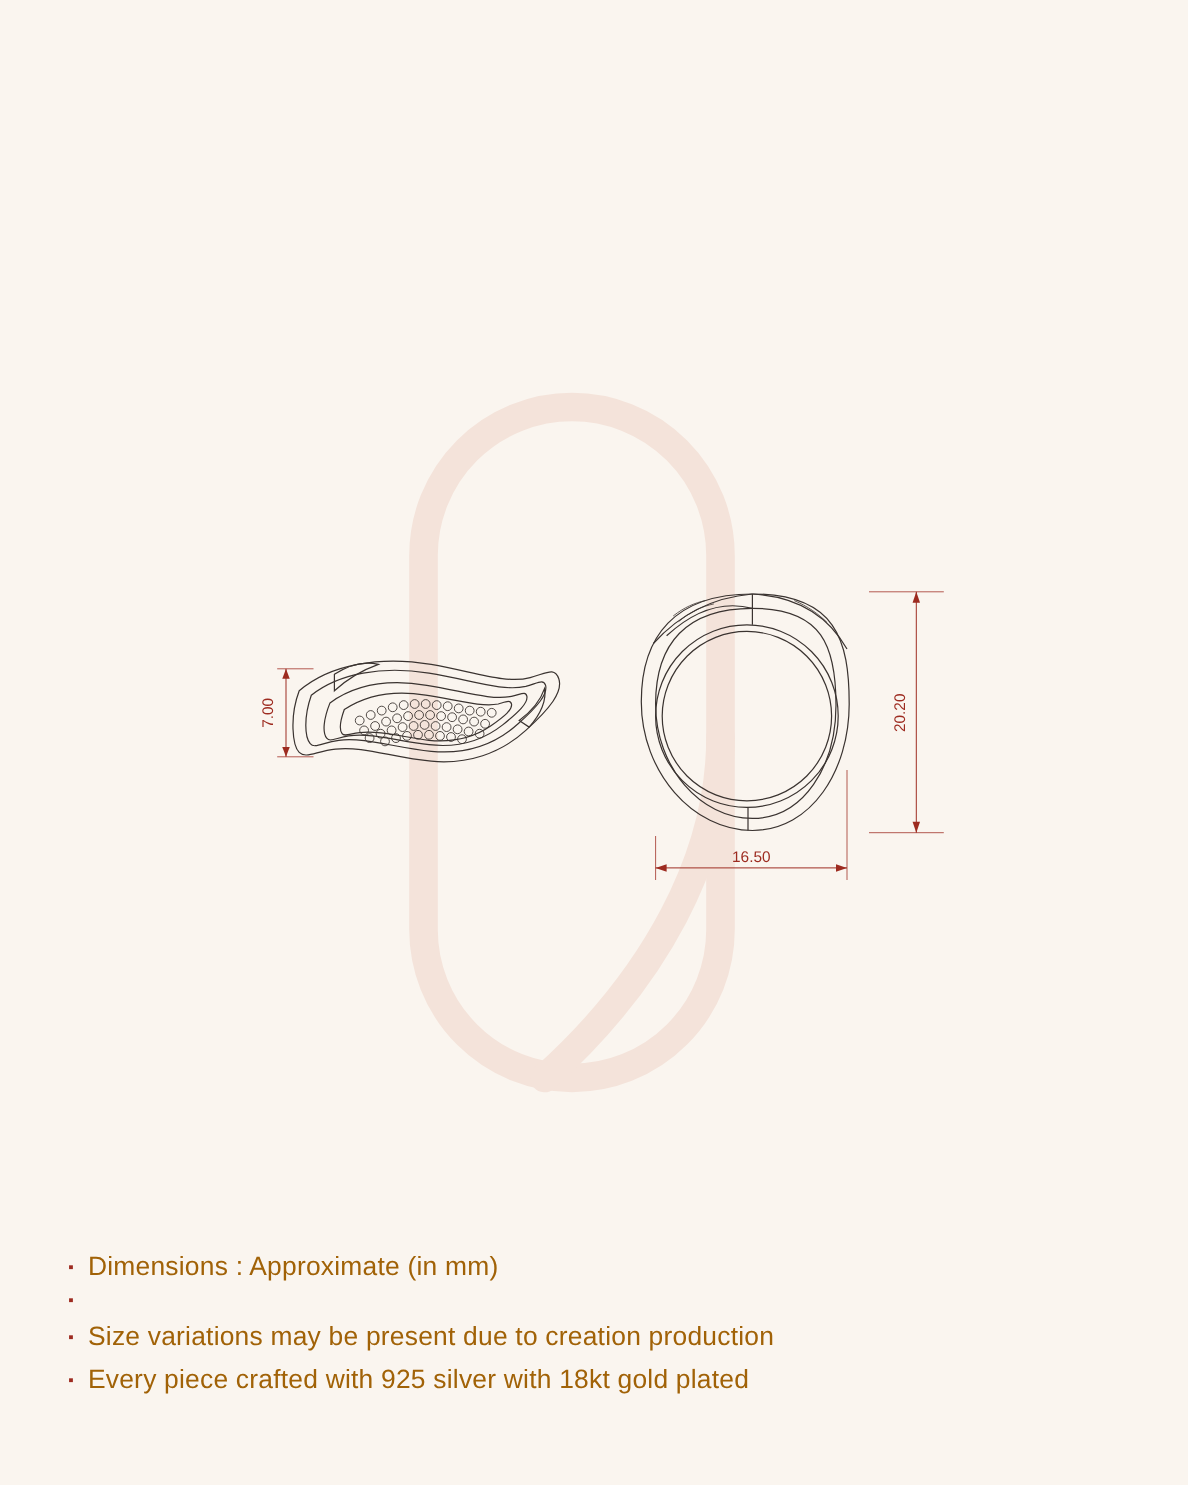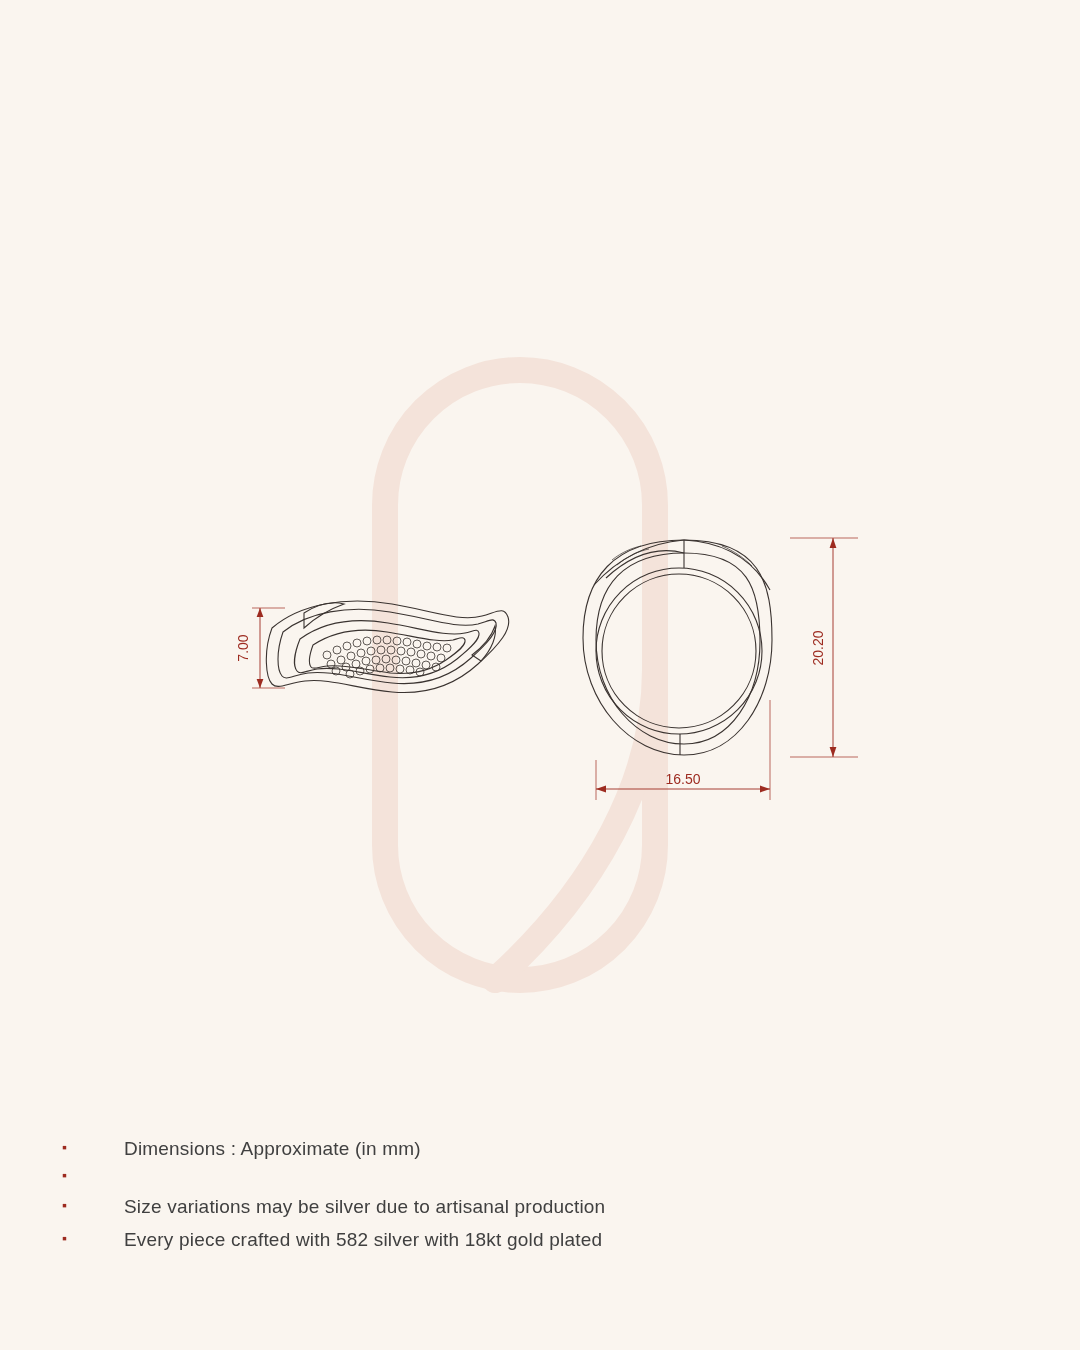--- a/index.html
+++ b/index.html
@@ -48,25 +48,24 @@
   }
   .note-bullet {
     color: #9d2b20;
     font-size: 14px;
     line-height: 1;
     margin-right: 13px;
     position: relative;
     top: -3px;
   }
   .note-text {
-    color: #404040;
-    font-size: 19px;
+    color: #a16207;
+    font-size: 24px;
     letter-spacing: 0.2px;
     font-family: "Liberation Sans", sans-serif;
-    margin-left: 44px;
   }
 </style>
 </head>
 <body>
 
 <svg id="watermark" viewBox="0 0 330 660" xmlns="http://www.w3.org/2000/svg">
   <g fill="none" stroke="#f4e3da" stroke-width="26">
     <rect x="30" y="20" width="270" height="610" rx="135" ry="135"></rect>
   </g>
   <path d="M300 320 C300 430 240 540 140 630" fill="none" stroke="#f4e3da" stroke-width="26" stroke-linecap="round"></path>
@@ -231,19 +230,19 @@
 <div id="notes">
   <div class="note-row">
     <span class="note-bullet">▪</span>
     <span class="note-text">Dimensions : Approximate (in mm)</span>
   </div>
   <div class="note-row">
     <span class="note-bullet">▪</span>
   </div>
   <div class="note-row">
     <span class="note-bullet">▪</span>
-    <span class="note-text">Size variations may be silver due to artisanal production</span>
-  </div>
-  <div class="note-row">
-    <span class="note-bullet">▪</span>
-    <span class="note-text">Every piece crafted with 582 silver with 18kt gold plated</span>
+    <span class="note-text">Size variations may be present due to creation production</span>
+  </div>
+  <div class="note-row">
+    <span class="note-bullet">▪</span>
+    <span class="note-text">Every piece crafted with 925 silver with 18kt gold plated</span>
   </div>
 </div>
 
 </body></html>

